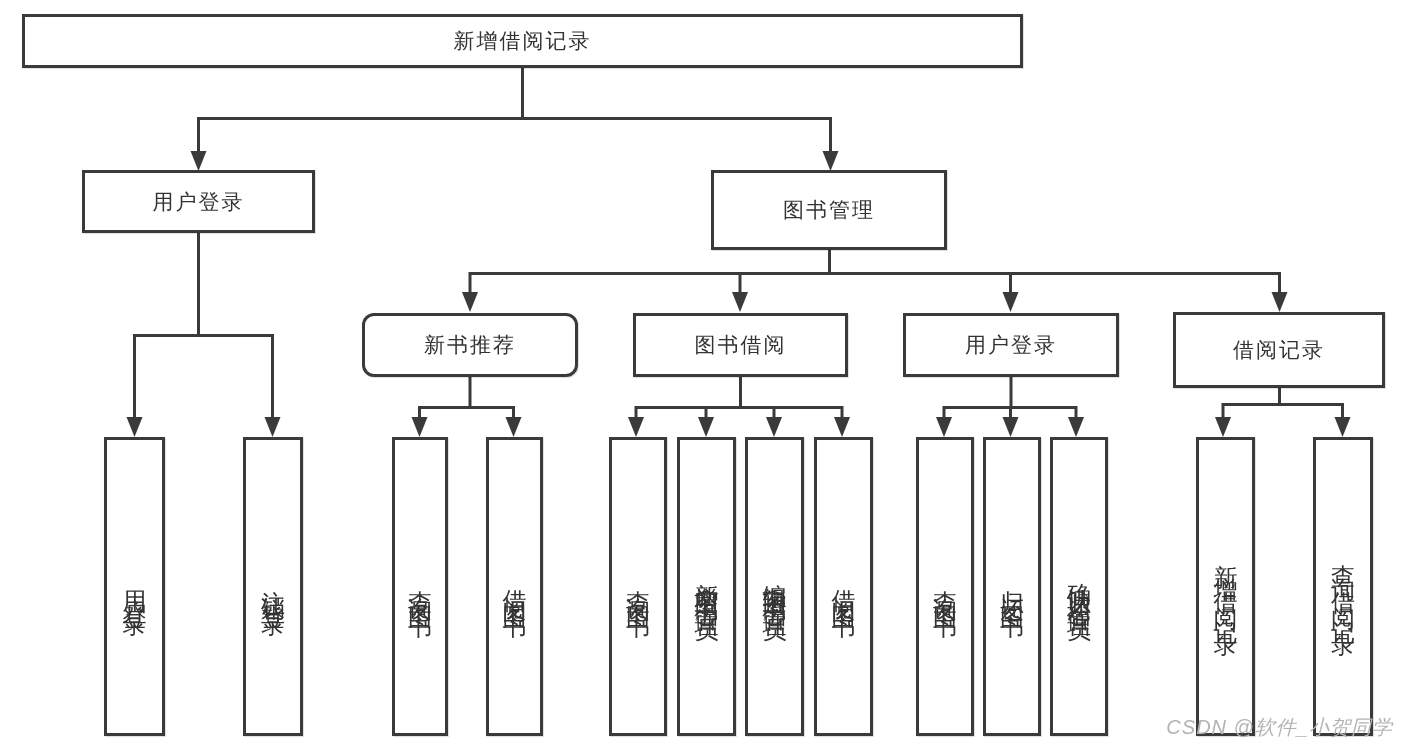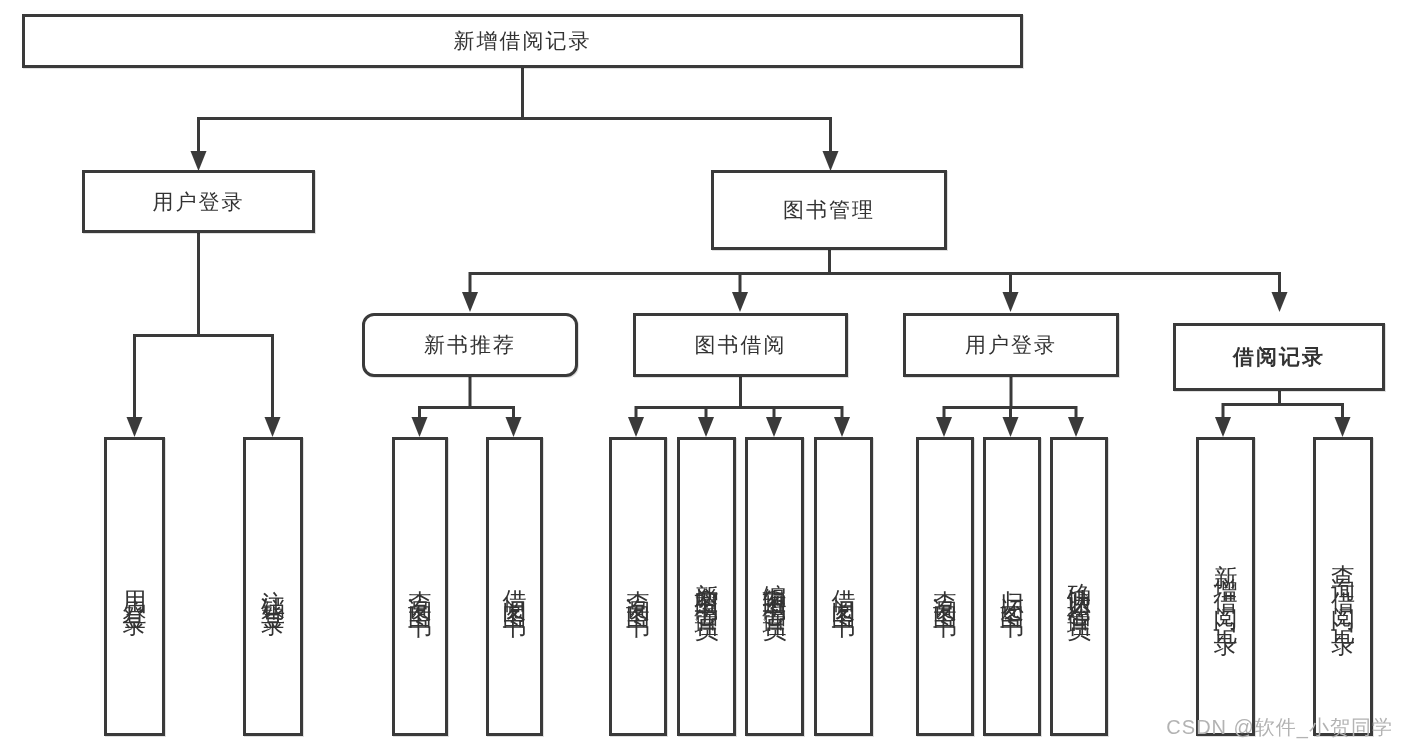--- a/index.html
+++ b/index.html
@@ -39,20 +39,21 @@
   .box.v span.v-tight{letter-spacing:5px;}
   .box.v span.v-wide{letter-spacing:14px;}
   #watermark{
     position:absolute;
     right:12px;
     bottom:6px;
     font-size:20px;
     color:#b3b3b3;
     letter-spacing:1px;
     white-space:nowrap;
+    font-style:italic;
   }
 </style>
 </head>
 <body>
 
 <div id="canvas">
 
   <svg id="connectors" viewBox="0 0 1405 747" xmlns="http://www.w3.org/2000/svg">
     <g stroke="#3a3a3a" stroke-width="3" fill="none">
 
@@ -135,21 +136,21 @@
 
   <div class="box h" style="left:362px;top:313px;width:216px;height:64px;border-radius:12px;">
     <span>新书推荐</span>
   </div>
   <div class="box h" style="left:633px;top:313px;width:215px;height:64px;">
     <span>图书借阅</span>
   </div>
   <div class="box h" style="left:903px;top:313px;width:216px;height:64px;">
     <span>用户登录</span>
   </div>
-  <div class="box h" style="left:1173px;top:323px;width:212px;height:68px;font-weight:bold;">
+  <div class="box h" style="left:1173px;top:312px;width:212px;height:76px;">
     <span>借阅记录</span>
   </div>
 
   <div class="box v" style="left:104px;top:437px;width:61px;height:299px;">
     <span>用户登录</span>
   </div>
   <div class="box v" style="left:243px;top:437px;width:60px;height:299px;">
     <span>注销登录</span>
   </div>
 

